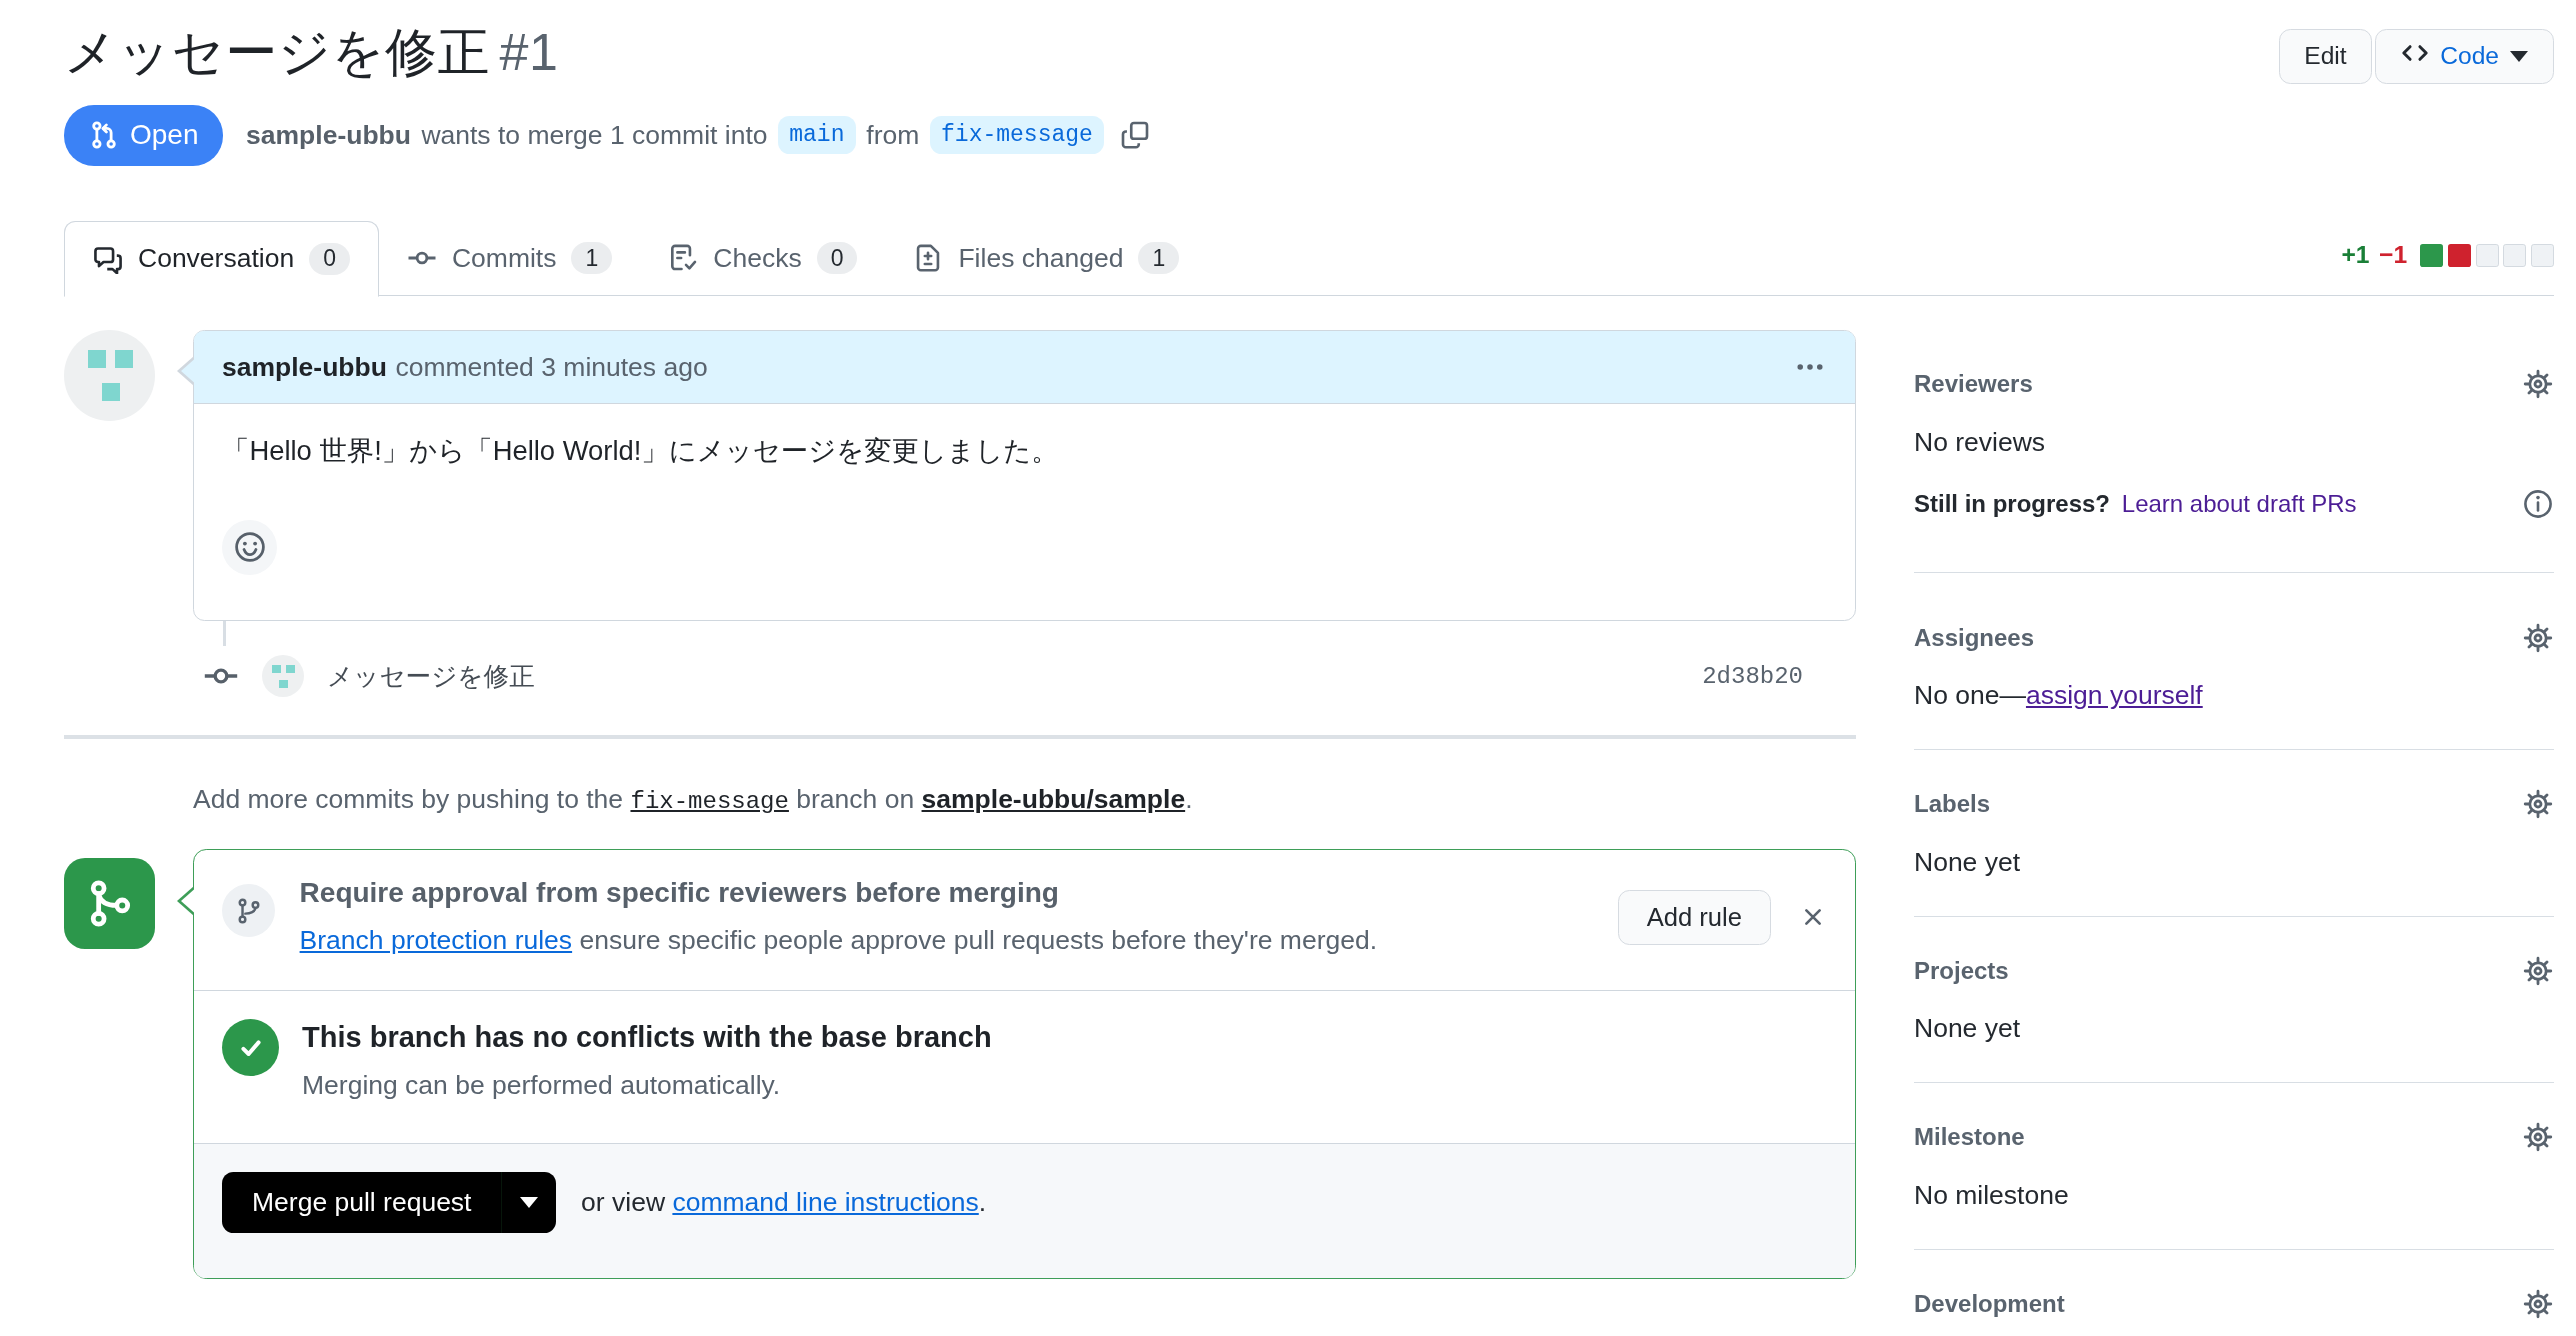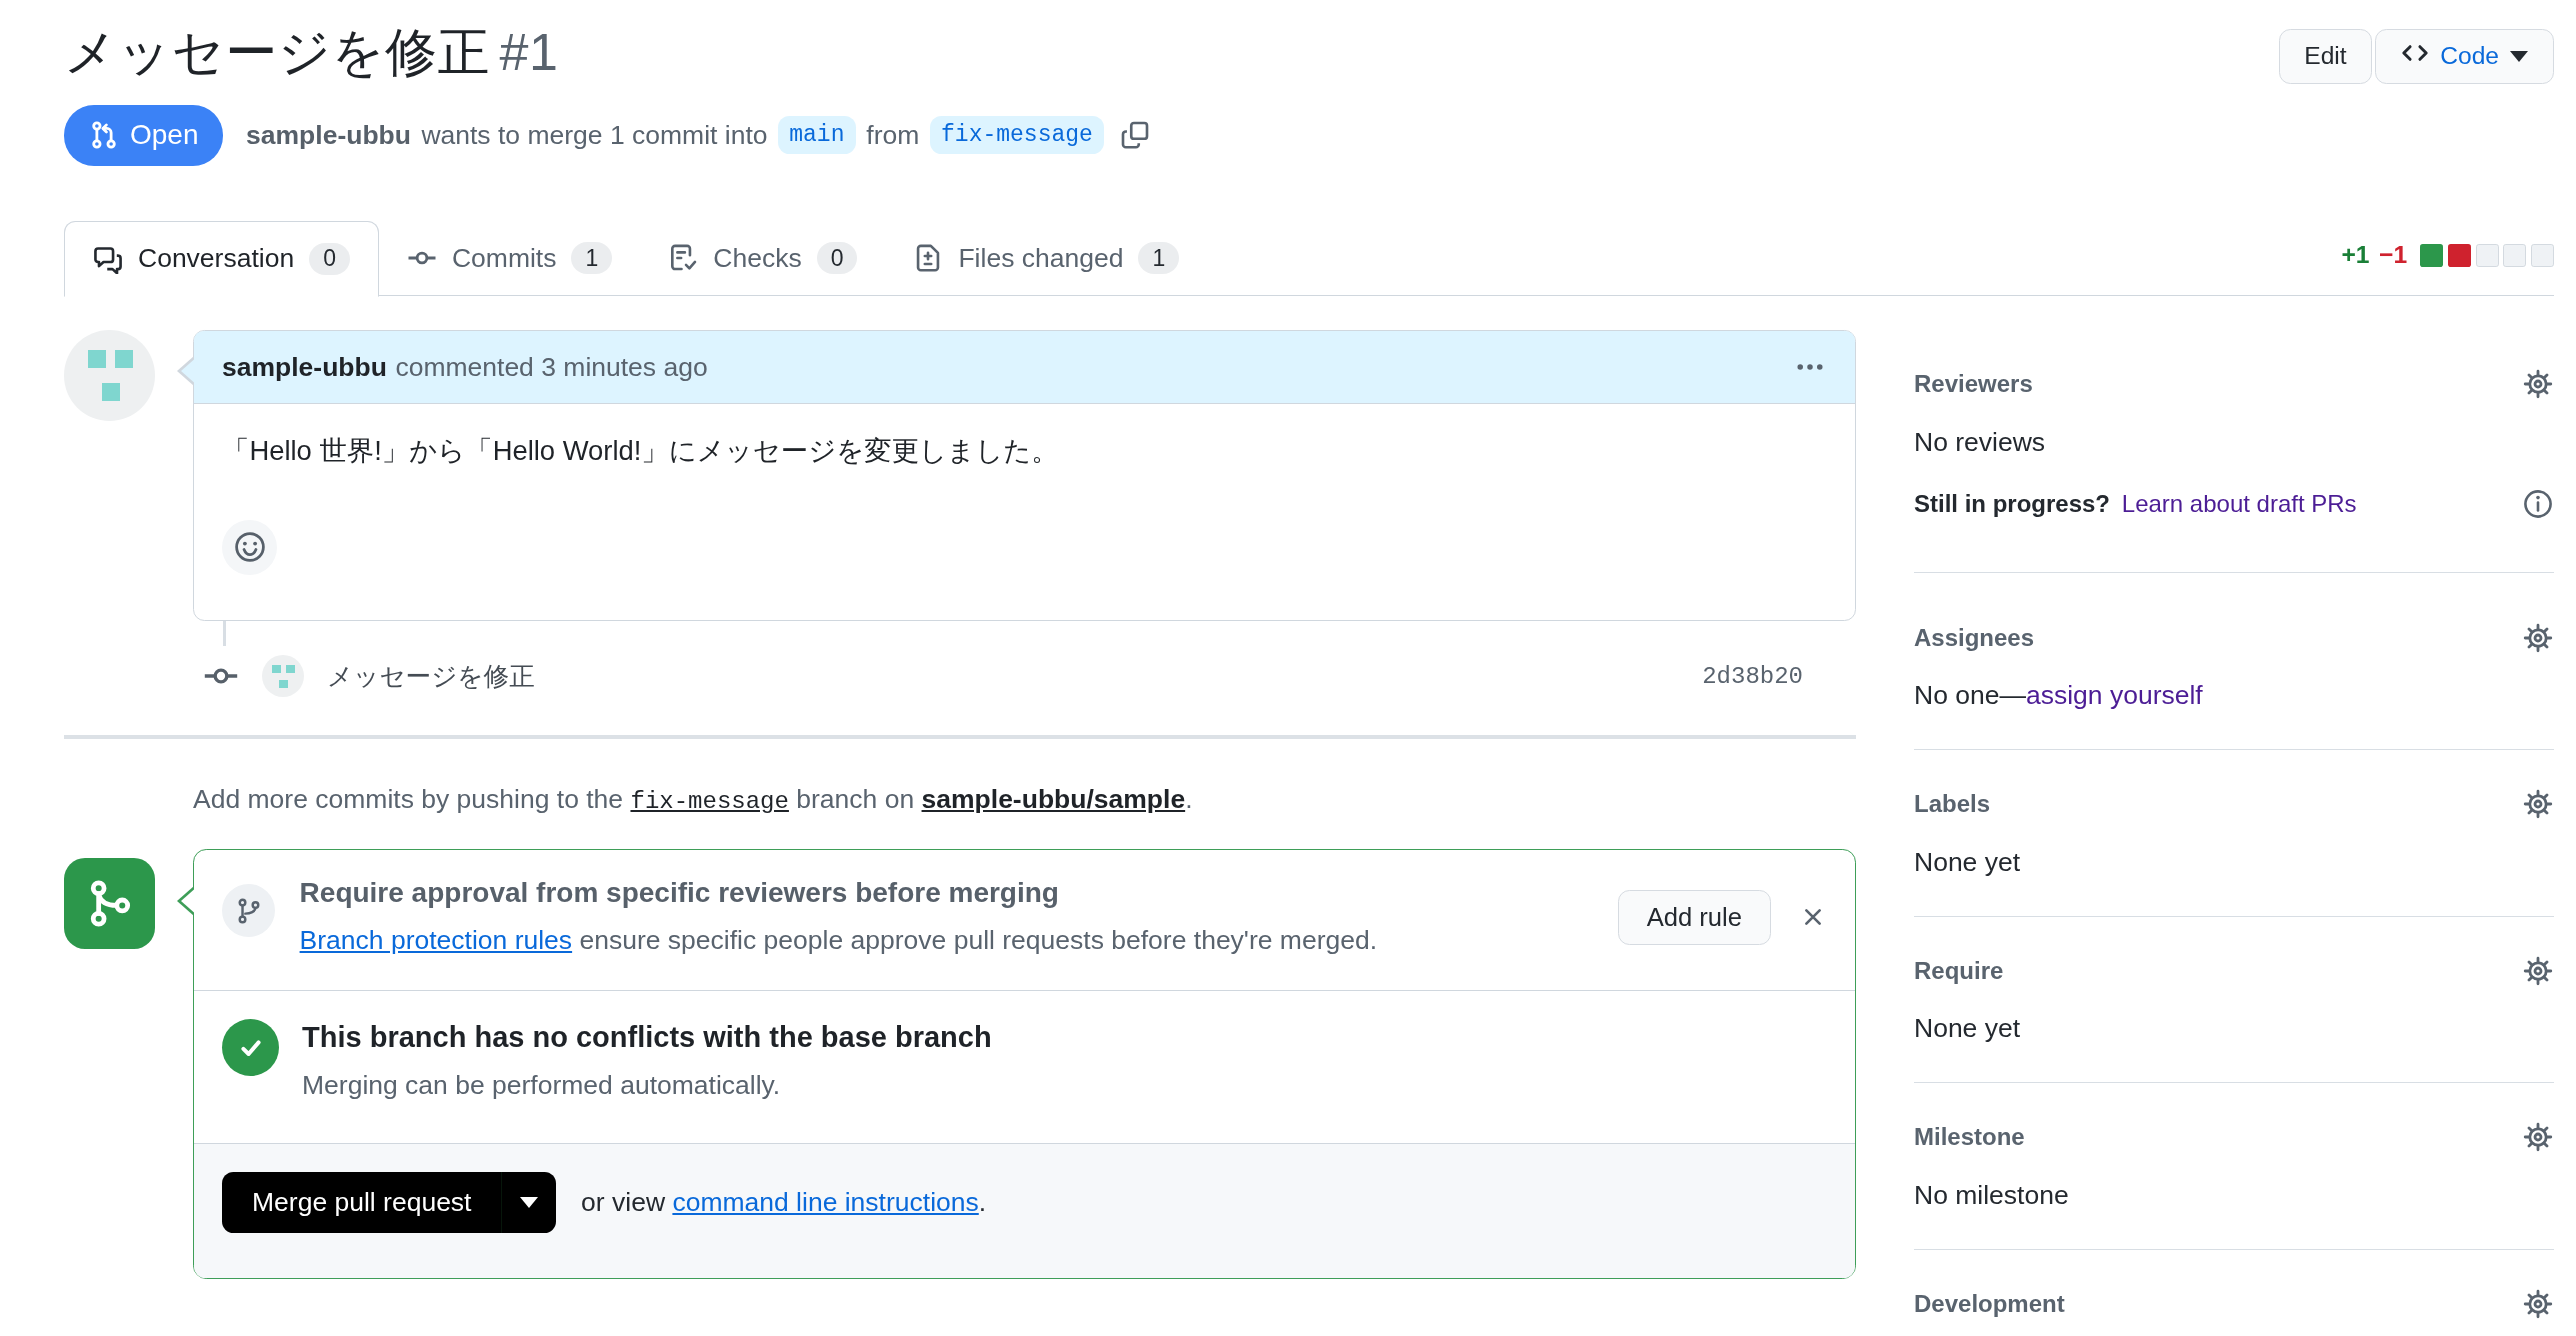--- a/index.html
+++ b/index.html
@@ -151,21 +151,21 @@
   .side-section { padding-bottom:38px; margin-bottom:38px; border-bottom:1.9px solid #d8dee4; }
   .side-section.reviewers { padding-bottom:52px; margin-bottom:49px; }
   .side-section.last { border-bottom:none; margin-bottom:0; }
   .side-head { display:flex; justify-content:space-between; align-items:center; }
   .side-heading { font-size:24px; font-weight:700; color:#59636e; }
   .icon-btn { background:none; border:none; padding:0; color:#59636e; display:flex; cursor:pointer; }
   .side-body { margin-top:26.5px; font-size:26.5px; color:#24292f; }
   .draft-row { margin-top:30px; display:flex; justify-content:space-between; align-items:center; }
   .draft-bold { font-size:24px; font-weight:700; color:#24292f; }
   .muted-link { color:#4c1d95; text-decoration:none; cursor:pointer; }
-  .muted-link.u { }
+  .muted-link.u { text-decoration:underline; }
   .draft-link { font-size:24px; margin-left:7.6px; }
 </style>
 </head>
 <body>
 
 <div class="page">
 
   <div class="title-row">
     <h1 class="pr-title">
       <span>メッセージを修正</span><span class="pr-number">#1</span>
@@ -468,21 +468,21 @@
                   <path d="M8 1.6v2M8 12.4v2M1.6 8h2M12.4 8h2M3.5 3.5l1.4 1.4M11.1 11.1l1.4 1.4M12.5 3.5l-1.4 1.4M4.9 11.1l-1.4 1.4"></path>
                 </svg>
             </span>
           </button>
         </div>
         <div class="side-body">None yet</div>
       </section>
 
       <section class="side-section">
         <div class="side-head">
-          <span class="side-heading">Require</span>
+          <span class="side-heading">Projects</span>
           <button class="icon-btn">
             <span style="display:flex;">
               <svg viewBox="0 0 16 16" width="32" height="32" fill="none" stroke="currentColor" stroke-width="1.4" stroke-linecap="round">
                   <circle cx="8" cy="8" r="4.1"></circle>
                   <circle cx="8" cy="8" r="1.5"></circle>
                   <path d="M8 1.6v2M8 12.4v2M1.6 8h2M12.4 8h2M3.5 3.5l1.4 1.4M11.1 11.1l1.4 1.4M12.5 3.5l-1.4 1.4M4.9 11.1l-1.4 1.4"></path>
                 </svg>
             </span>
           </button>
         </div>

